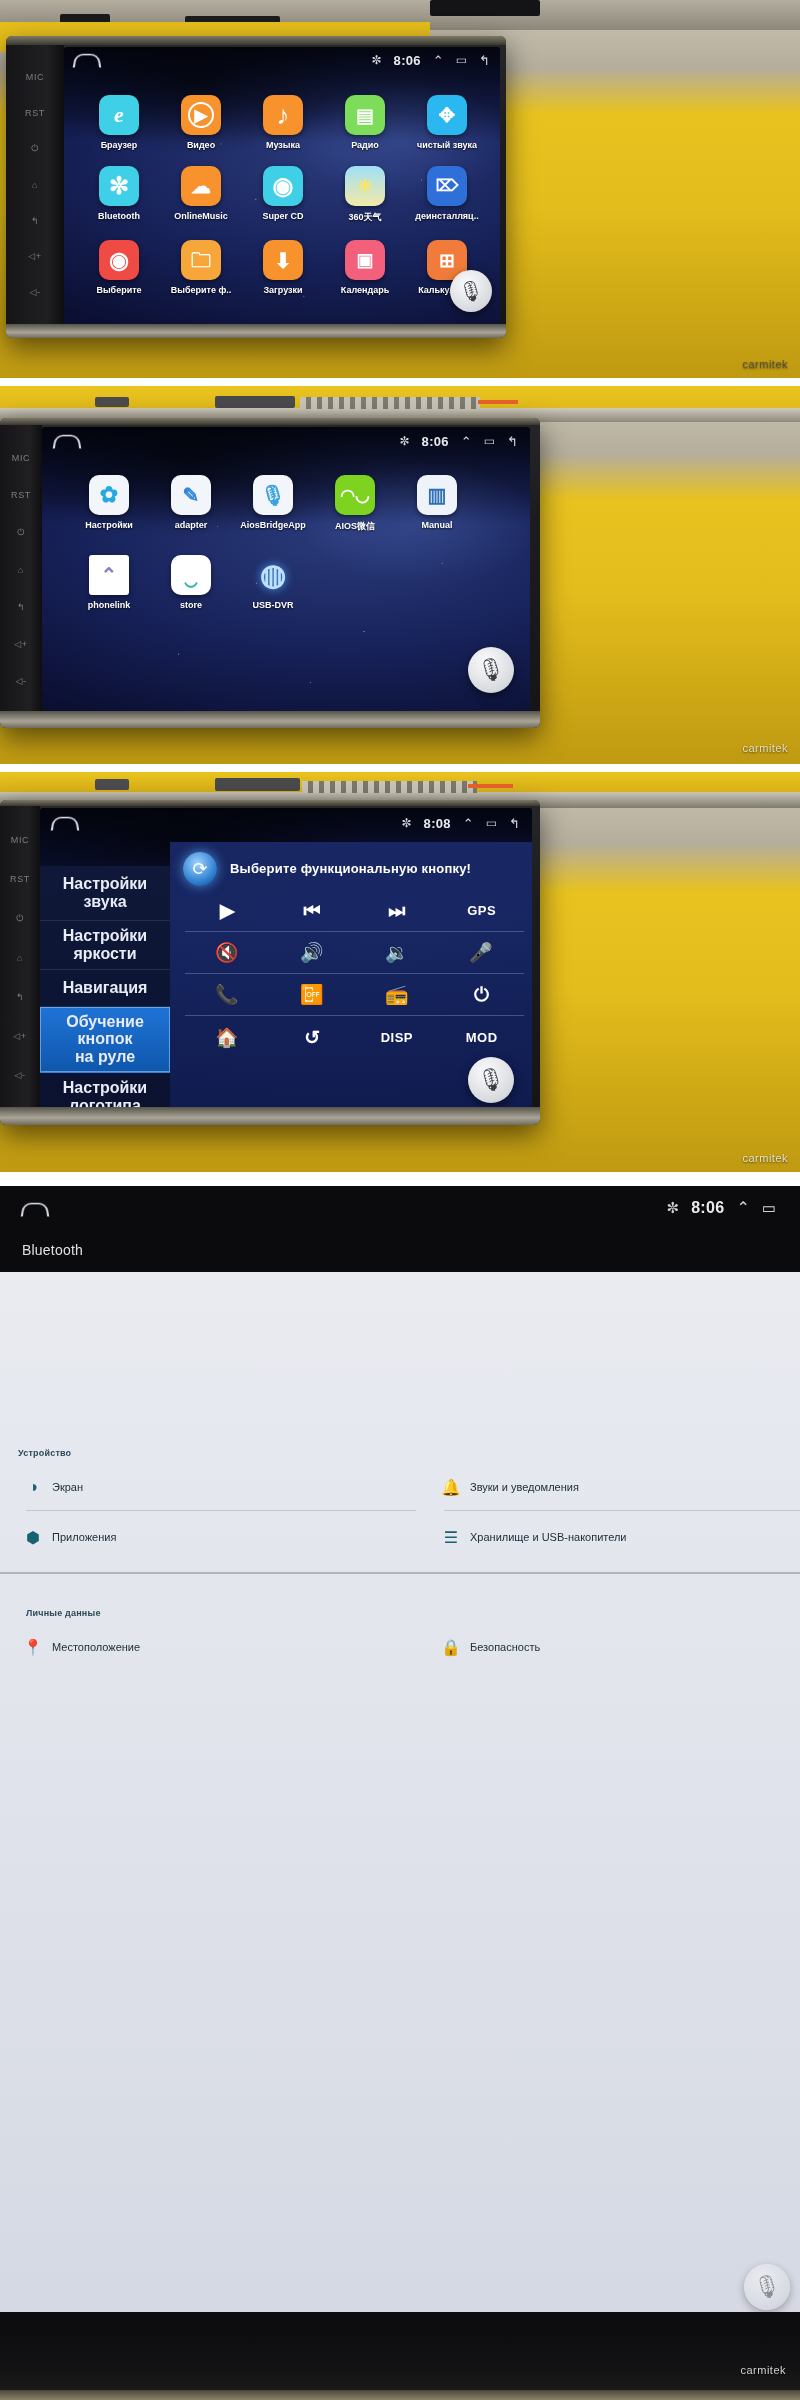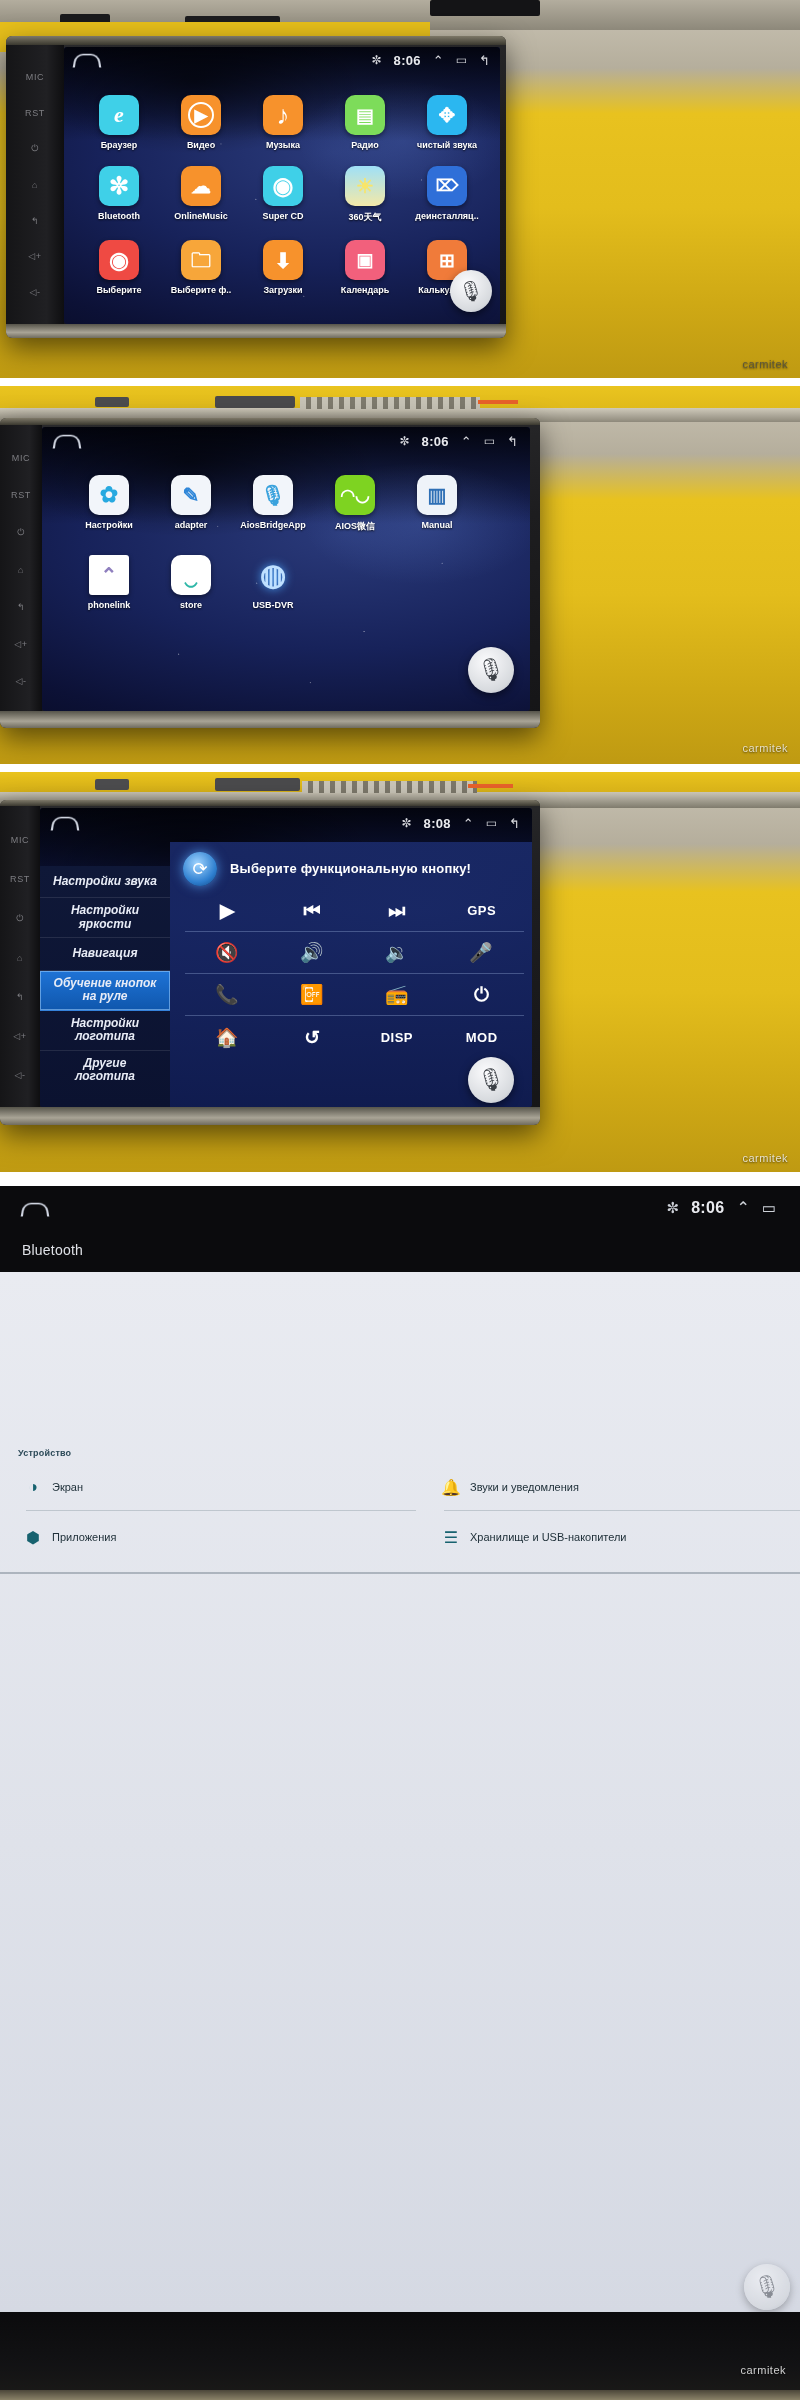--- a/index.html
+++ b/index.html
@@ -151,24 +151,23 @@
     z-index:7;
   }
 
   
   .swmenu{
     position:absolute;
     background: linear-gradient(180deg,#0f1838,#0b1230);
     z-index:6;
   }
   .swmenu-item{
-    color:#e8ecf6; font-size:12px; font-weight:700; text-align:center;
+    color:#e8ecf6; font-size:16px; font-weight:700; text-align:center;
     padding:6px 4px; line-height:1.12;
     border-bottom:1px solid rgba(255,255,255,.10);
-    font-style:italic;
   }
   .swmenu-item.sel{
     background: linear-gradient(180deg,#1f73d6,#0f57ad);
     box-shadow: inset 0 0 0 1px rgba(160,210,255,.55);
   }
   .swpanel{
     position:absolute;
     background: linear-gradient(180deg, rgba(26,42,105,.92), rgba(16,28,80,.92));
     z-index:5;
   }
@@ -633,20 +632,32 @@
             <span class="set-ico">⬢</span>
             <span class="set-row-label">Приложения</span>
           </div>
           <div class="set-row" style="position:absolute;left:444px;top:98px;">
             <span class="set-ico">☰</span>
             <span class="set-row-label">Хранилище и USB-накопители</span>
           </div>
           <div class="set-div-strong" style="position:absolute;left:0;right:0;top:140px;"></div>
         </div>
 
+        <div style="position:absolute;left:0;right:0;top:320px;height:120px;">
+          <div class="set-sechead" style="position:absolute;left:26px;top:16px;">Личные данные</div>
+
+          <div class="set-row" style="position:absolute;left:26px;top:48px;">
+            <span class="set-ico">📍</span>
+            <span class="set-row-label">Местоположение</span>
+          </div>
+          <div class="set-row" style="position:absolute;left:444px;top:48px;">
+            <span class="set-ico">🔒</span>
+            <span class="set-row-label">Безопасность</span>
+          </div>
+        </div>
 
         <div class="mic-fab" style="right:10px;bottom:2px;width:46px;height:46px;opacity:.55;">
           <span style="font-size:22px;color:#4a4e55;">🎙</span>
         </div>
       </div>
     </div>
 
     <div style="position:absolute;left:0;right:0;bottom:0;height:88px;background:linear-gradient(180deg,#0b0b0d,#121214 60%,#1c1b18);"></div>
     <div style="position:absolute;left:0;right:0;bottom:0;height:10px;background:linear-gradient(180deg,#4b4639,#8a8268);"></div>
 

